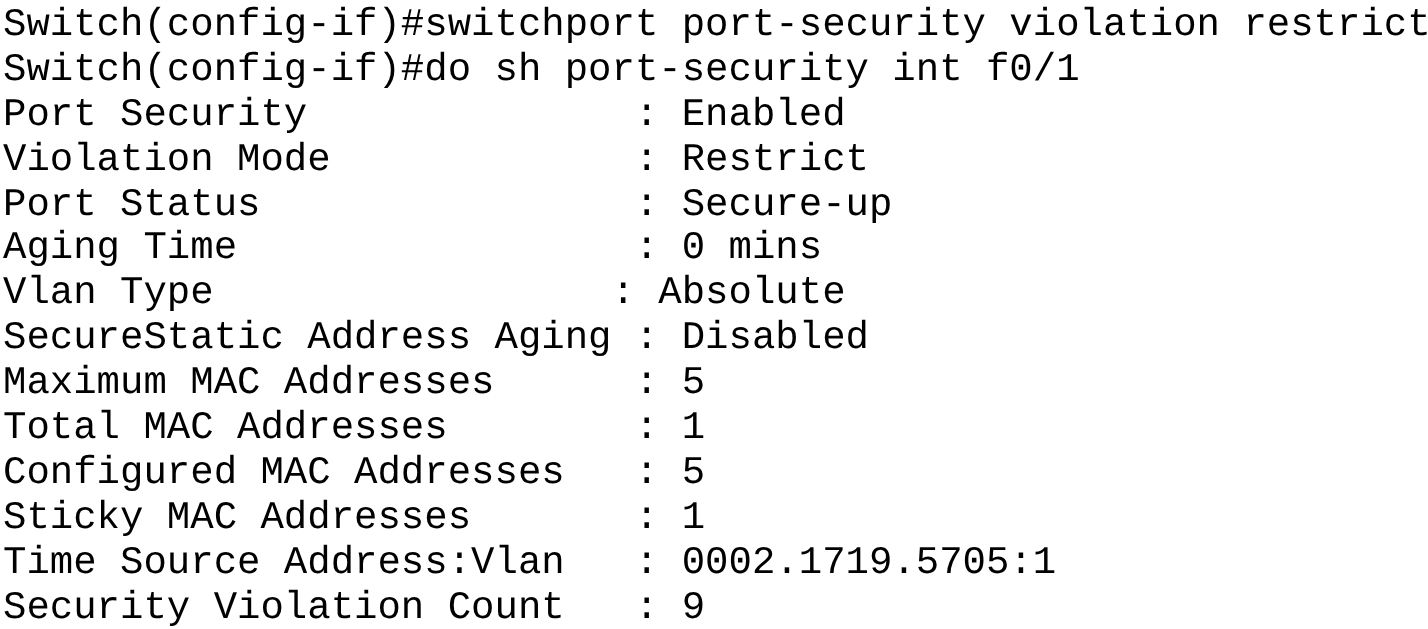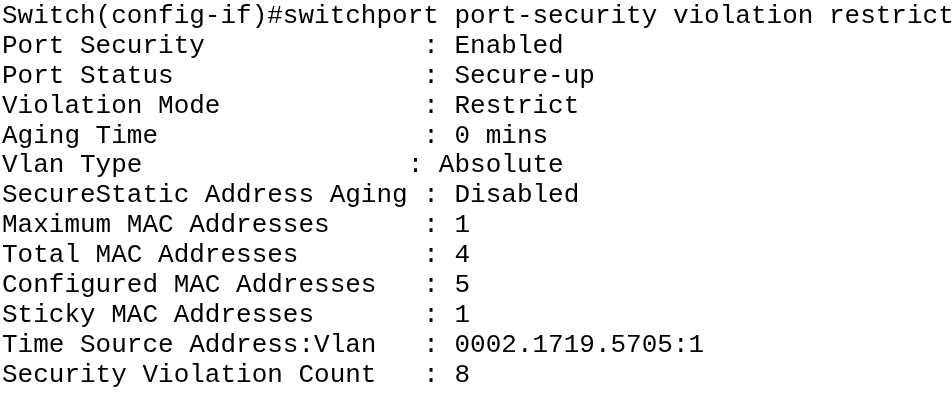--- a/index.html
+++ b/index.html
@@ -22,25 +22,26 @@
   .terminal .line {
     white-space: pre;
     height: 29.9px;
   }
 </style>
 </head>
 <body>
 
 <div class="terminal">
   <div class="line">Switch(config-if)#switchport port-security violation restrict</div>
+  <div class="line">Switch(config-if)#do sh port-security int f0/1</div>
   <div class="line">Port Security              : Enabled</div>
+  <div class="line">Violation Mode             : Restrict</div>
   <div class="line">Port Status                : Secure-up</div>
-  <div class="line">Violation Mode             : Restrict</div>
   <div class="line">Aging Time                 : 0 mins</div>
   <div class="line">Vlan Type                 : Absolute</div>
   <div class="line">SecureStatic Address Aging : Disabled</div>
-  <div class="line">Maximum MAC Addresses      : 1</div>
-  <div class="line">Total MAC Addresses        : 4</div>
+  <div class="line">Maximum MAC Addresses      : 5</div>
+  <div class="line">Total MAC Addresses        : 1</div>
   <div class="line">Configured MAC Addresses   : 5</div>
   <div class="line">Sticky MAC Addresses       : 1</div>
   <div class="line">Time Source Address:Vlan   : 0002.1719.5705:1</div>
-  <div class="line">Security Violation Count   : 8</div>
+  <div class="line">Security Violation Count   : 9</div>
 </div>
 
 </body></html>

